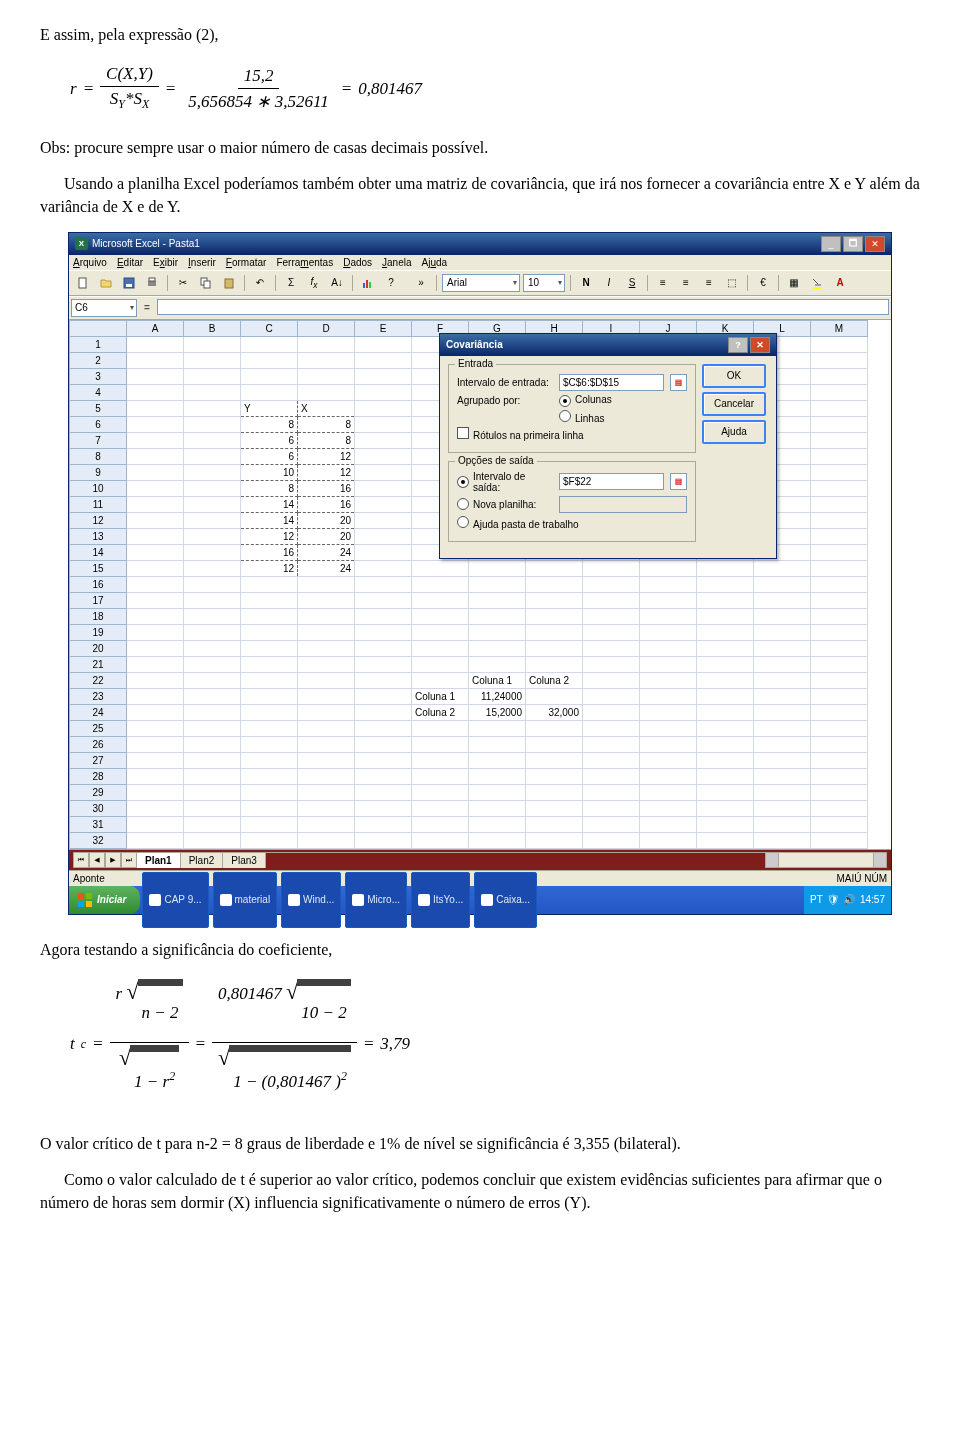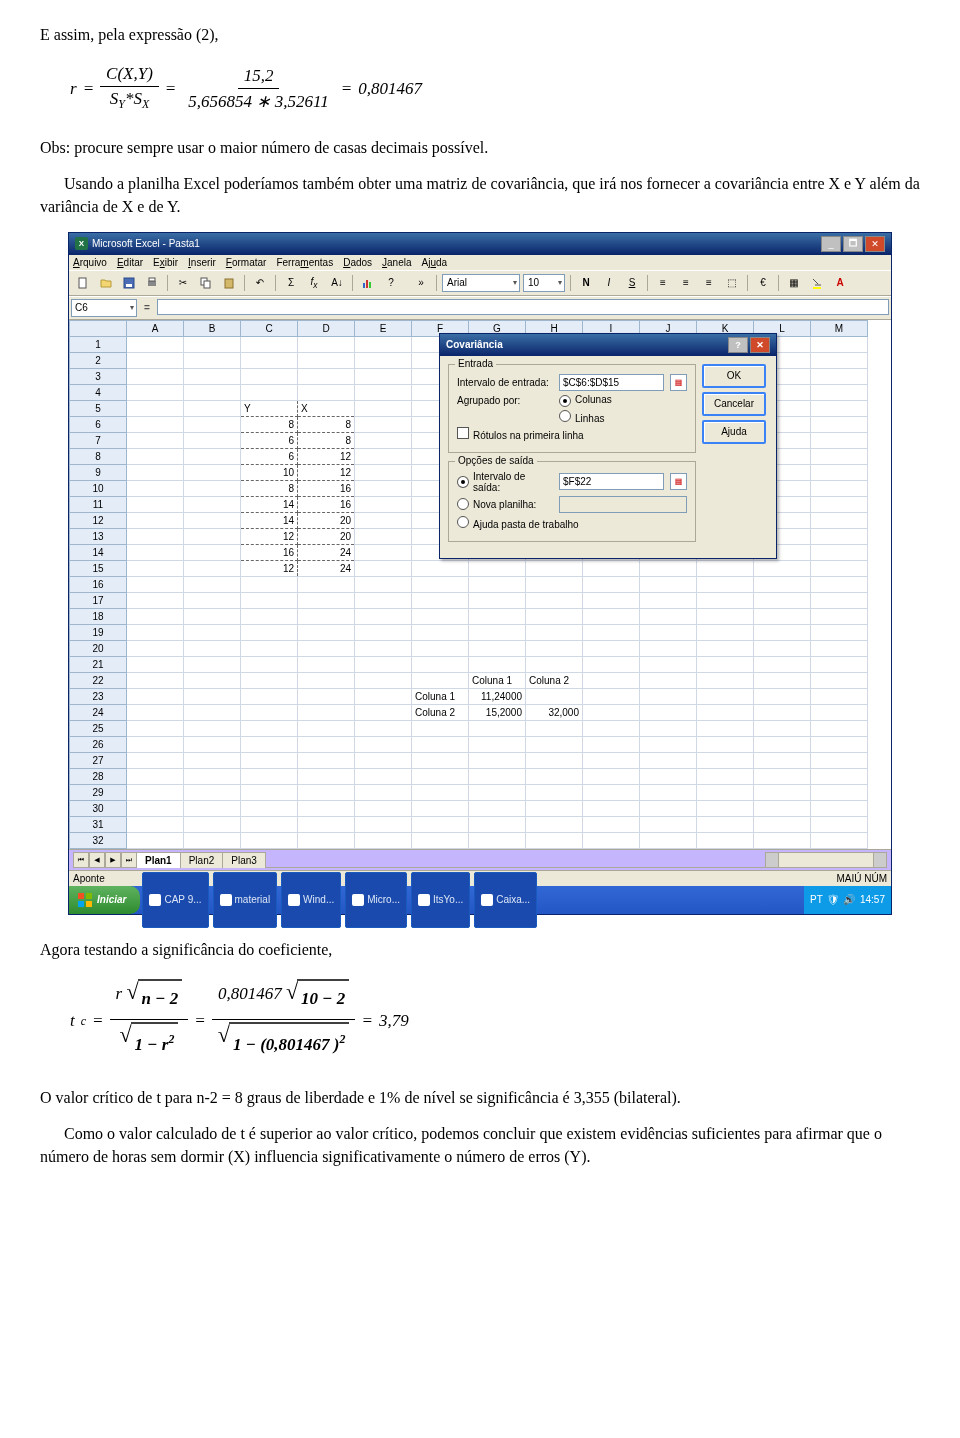--- a/index.html
+++ b/index.html
@@ -5,21 +5,21 @@
   body { font-family: "Times New Roman", serif; font-size: 16px; margin: 0; padding: 24px 40px; width: 880px; color: #000; background: #fff; }
   p { margin: 0 0 14px 0; line-height: 1.4; }
   .eq { font-style: italic; font-family: "Times New Roman", serif; margin: 18px 0 24px 30px; display: flex; align-items: center; gap: 6px; font-size: 17px; }
   .frac { display: inline-flex; flex-direction: column; align-items: center; vertical-align: middle; }
   .frac .num { border-bottom: 1px solid #000; padding: 0 6px 2px; }
   .frac .den { padding: 2px 6px 0; }
   .sub { font-size: 0.7em; vertical-align: sub; font-style: italic; }
   .indent { text-indent: 24px; }
   .sqrt { display: inline-flex; align-items: stretch; }
   .sqrt::before { content: "√"; font-size: 1.3em; margin-right: -1px; }
-  .sqrt .rad { border-top: 2px solid #404040; padding: 8px 4px; font-weight: bold; }
+  .sqrt .rad { border-top: 7px solid #404040; padding: 17px 4px; }
   sup { font-size: 0.7em; }
   .screenshot { margin: 14px auto 24px; width: 822px; font-family: Tahoma, Arial, sans-serif; font-size: 10px; border: 1px solid #0a246a; background: #ece9d8; }
   .excel-title { background: linear-gradient(#3a6ea5,#0a246a); color: #fff; padding: 3px 6px; display: flex; align-items: center; gap: 4px; }
   .xicon { width: 13px; height: 13px; background: #217346; border-radius: 2px; display: inline-flex; align-items: center; justify-content: center; color: #fff; font-size: 8px; font-weight: bold; }
   .tbar-right { margin-left: auto; display: flex; }
   .winbtn { width: 18px; height: 14px; margin-left: 2px; background: #c0c0c0; border: 1px solid #888; display: flex; align-items: center; justify-content: center; font-size: 9px; }
   .winbtn.close { background: #d04a2a; color: #fff; }
   .menubar { background: #ece9d8; padding: 2px 4px; display: flex; gap: 10px; font-size: 10px; }
   .menubar span { cursor: default; }
   .menubar span u { text-decoration: underline; }
@@ -35,21 +35,21 @@
   .fxbtn { width: 16px; display: flex; align-items: center; justify-content: center; font-weight: bold; color: #555; }
   .fxinput { flex: 1; border: 1px solid #7f9db9; background: #fff; margin: 2px; height: 14px; }
   .grid-wrap { display: flex; background: #fff; }
   .grid { border-collapse: collapse; font-size: 10px; color: #000; }
   .grid th { background: #e4ecf7; border: 1px solid #9eb6ce; font-weight: normal; text-align: center; padding: 0; height: 15px; }
   .grid th.rowh { width: 22px; }
   .grid th.colh { width: 56px; }
   .grid td { border: 1px solid #d0d7e5; height: 15px; padding: 0 3px; text-align: right; }
   .grid td.sel { border: 1px dashed #666; }
   .grid td.textcell { text-align: left; }
-  .sheet-tabs { background: #c4b5fd; border-top: 1px solid #aca899; padding: 2px 4px; display: flex; align-items: flex-end; gap: 0; font-size: 10px; }
+  .sheet-tabs { background: #7f1d1d; border-top: 1px solid #aca899; padding: 2px 4px; display: flex; align-items: flex-start; gap: 0; font-size: 10px; }
   .navbtn { width: 14px; height: 14px; border: 1px solid #aca899; background: #ece9d8; display: flex; align-items: center; justify-content: center; font-size: 7px; }
   .tab { padding: 2px 8px; border: 1px solid #aca899; border-bottom: none; background: #ece9d8; margin-left: -1px; }
   .tab.active { background: #fff; font-weight: bold; }
   .status { background: #ece9d8; border-top: 1px solid #aca899; padding: 2px 4px; display: flex; justify-content: space-between; font-size: 10px; }
   .dlg { position: absolute; background: #ece9d8; border: 1px solid #0a246a; width: 336px; font-size: 10px; box-shadow: 2px 2px 3px rgba(0,0,0,0.3); }
   .dlg-title { background: linear-gradient(#3a6ea5,#0a246a); color: #fff; padding: 3px 6px; display: flex; align-items: center; font-weight: bold; }
   .dlg-title .tbar-right { margin-left: auto; }
   .dlg-body { padding: 8px; display: flex; gap: 6px; }
   .dlg-col { flex: 1; }
   .fieldset { border: 1px solid #aca899; padding: 6px 8px 8px; margin-bottom: 8px; position: relative; }

